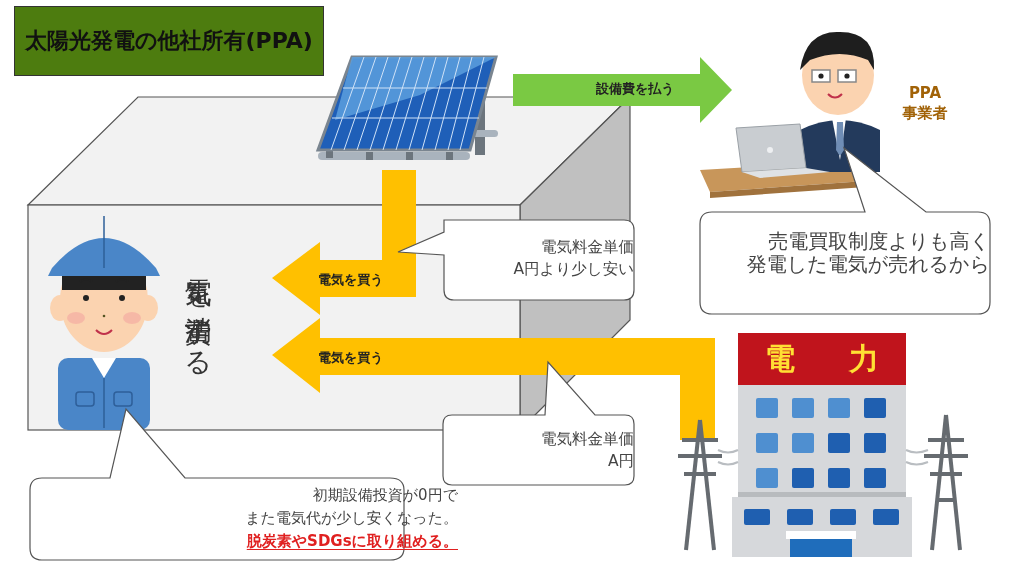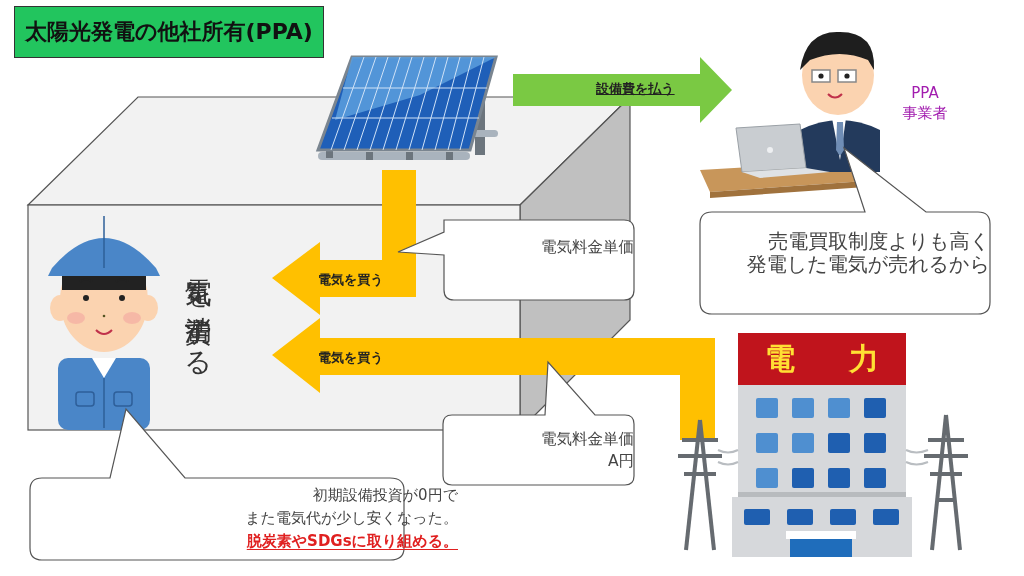--- a/index.html
+++ b/index.html
@@ -1,25 +1,25 @@
 <!DOCTYPE html>
 <html><head>
 <meta charset="utf-8">
 <style>
   html, body { margin:0; padding:0; }
   body { width:1024px; height:576px; position:relative; overflow:hidden; background:#ffffff;
          font-family:"DejaVu Sans", "Liberation Sans", sans-serif; color:#333; }
   .abs { position:absolute; }
   #scene { position:absolute; left:0; top:0; width:1024px; height:576px; }
-  .title-box { left:14px; top:6px; height:36px; padding:7px 10px; border:1.5px solid #333; background:#22c55e;
+  .title-box { left:14px; top:6px; height:36px; padding:16px 10px; border:1.5px solid #333; background:#4d7c0f;
                font-size:22px; font-weight:bold; line-height:36px; color:#111; white-space:nowrap; }
   .bubble-text { text-align:right; font-size:15.5px; line-height:22px; color:#444; }
   .arrow-label { font-size:13px; font-weight:bold; color:#222; white-space:nowrap; }
   .vertical { writing-mode:vertical-rl; font-size:27px; line-height:36px; color:#333; letter-spacing:2px; }
-  .ppa-label { text-align:center; font-size:15px; font-weight:normal; line-height:20px; color:#a21caf; }
+  .ppa-label { text-align:center; font-size:15px; font-weight:bold; line-height:20px; color:#a16207; }
   .em { color:#e02020; font-weight:bold; text-decoration:underline; text-underline-offset:3px; }
 </style>
 </head>
 <body>
 
 <svg id="scene" width="1024" height="576" viewBox="0 0 1024 576">
 
   <g>
     <polygon points="28,205 138,97 630,97 520,205" fill="#f2f2f2" stroke="#555" stroke-width="1.2"></polygon>
     <polygon points="520,205 630,97 630,320 520,430" fill="#c0c0c0" stroke="#555" stroke-width="1.2"></polygon>
@@ -159,36 +159,37 @@
   </g>
   <g>
     <path d="M42,478 L110,478 L126,409 L185,478 L390,478 Q404,478 404,490 L404,548 Q404,560 390,560 L42,560 Q30,560 30,548 L30,490 Q30,478 42,478 Z" fill="#fff" stroke="#555" stroke-width="1.2"></path>
   </g>
 </svg>
 
 <div class="abs title-box">太陽光発電の他社所有(PPA)</div>
 
 <div class="abs vertical" style="left:180px; top:258px; height:150px;">電気を消費する</div>
 
-<div class="abs arrow-label" style="left:596px; top:80px;text-decoration:underline;">設備費を払う</div>
+<div class="abs arrow-label" style="left:596px; top:80px;">設備費を払う</div>
 <div class="abs arrow-label" style="left:318px; top:271px;">電気を買う</div>
 <div class="abs arrow-label" style="left:318px; top:349px;">電気を買う</div>
 
 <div class="abs ppa-label" style="left:880px; top:83px; width:90px;">
   <div>PPA</div>
   <div>事業者</div>
 </div>
 
 <div class="abs" style="left:738px; top:333px; width:168px; height:52px; display:flex; justify-content:space-around; align-items:center; font-size:30px; font-weight:bold; color:#ffe033;">
   <span>電</span>
   <span>力</span>
 </div>
 
 <div class="abs bubble-text" style="left:444px; top:236px; width:190px;">
   <div>電気料金単価</div>
+  <div>A円より少し安い</div>
 </div>
 
 <div class="abs bubble-text" style="left:443px; top:428px; width:191px;">
   <div>電気料金単価</div>
   <div>A円</div>
 </div>
 
 <div class="abs bubble-text" style="left:700px; top:230px; width:290px; font-size:20px; line-height:23px;">
   <div>売電買取制度よりも高く</div>
   <div>発電した電気が売れるから</div>

